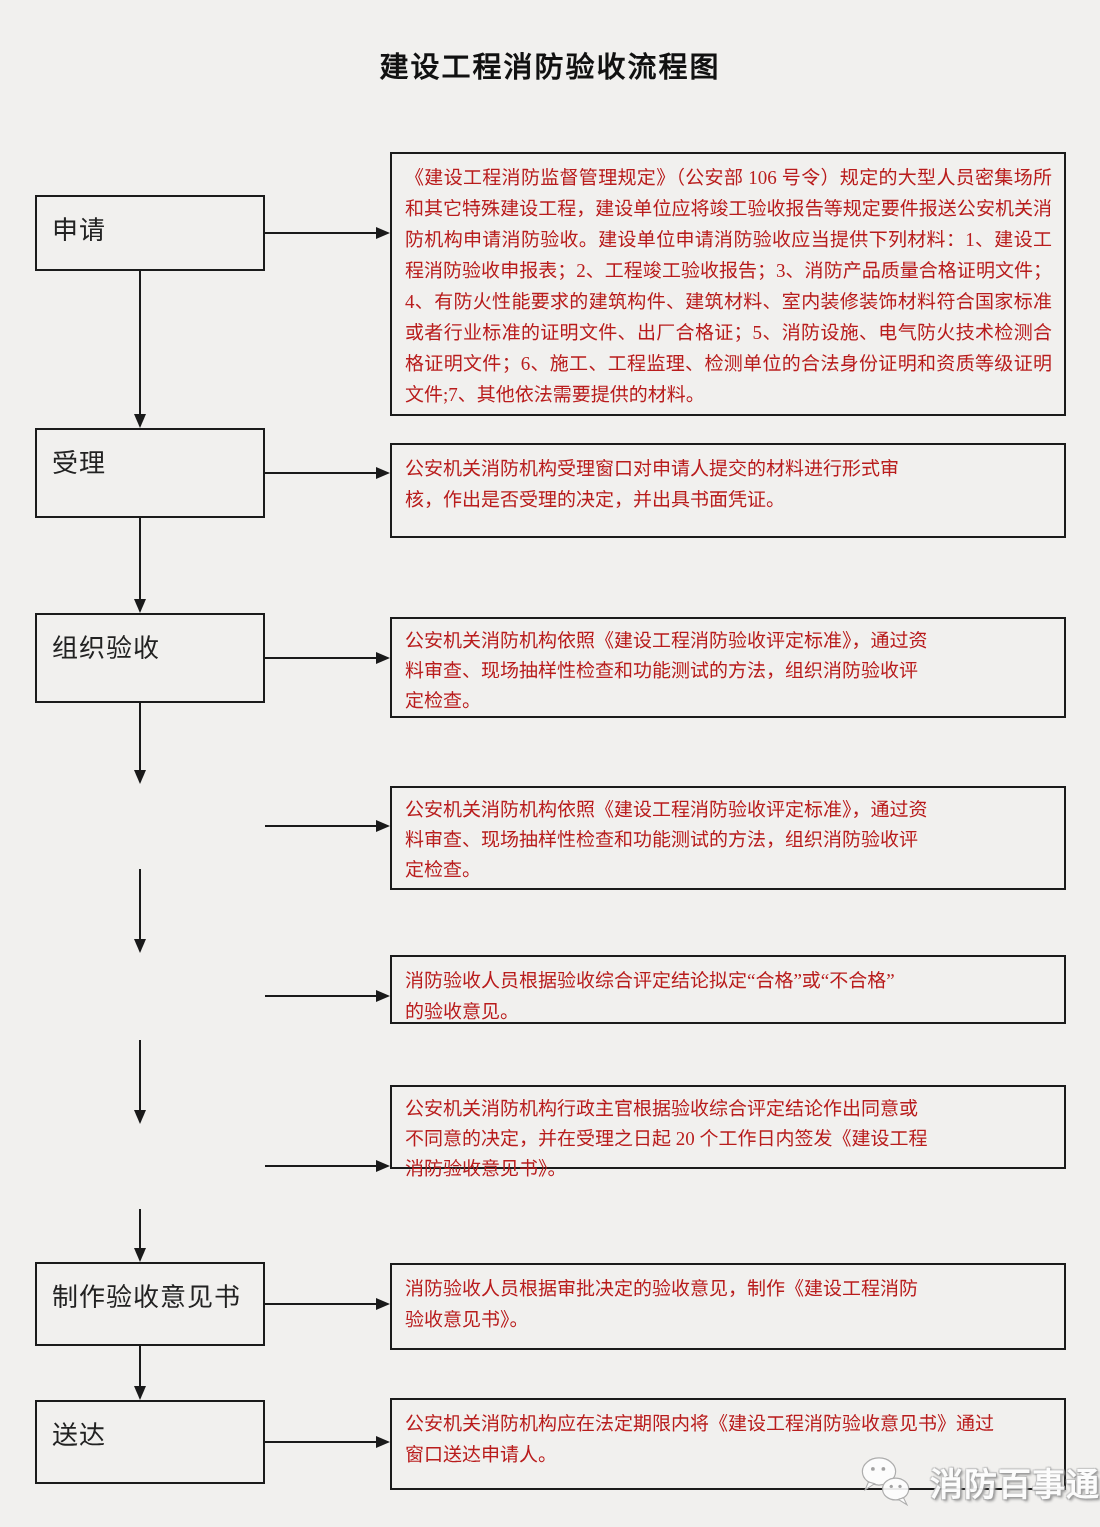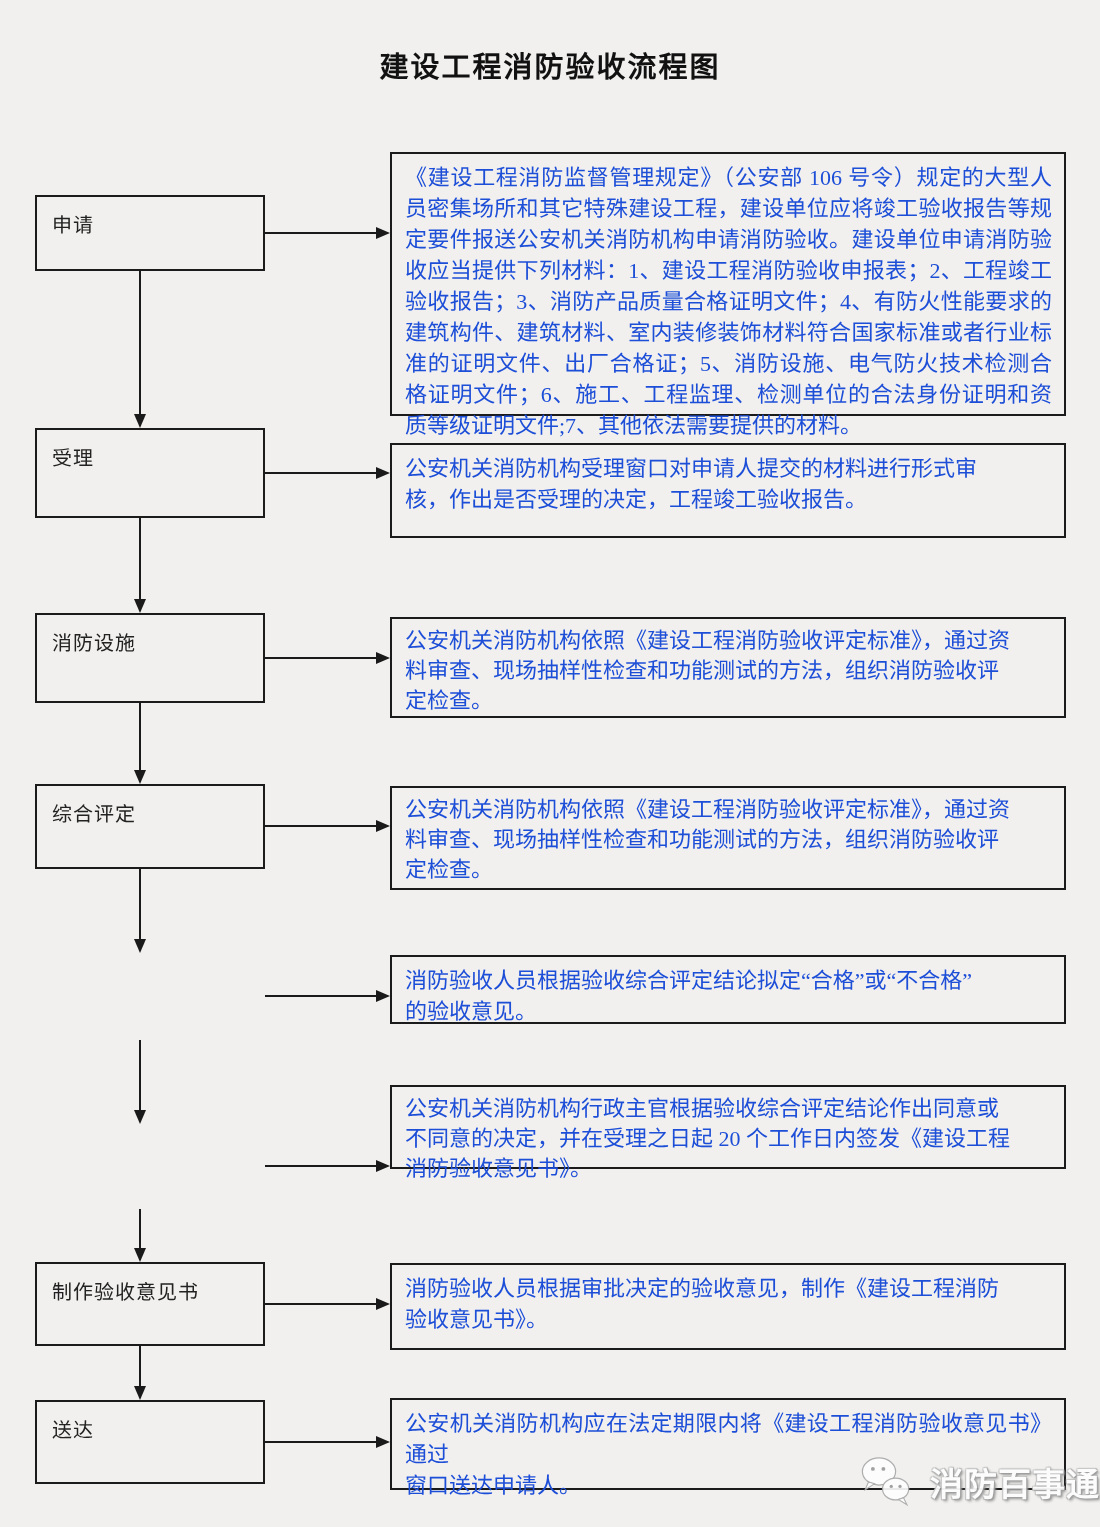--- a/index.html
+++ b/index.html
@@ -20,33 +20,33 @@
   }
   .step-box{
     position:absolute;left:35px;width:230px;
     border:2px solid #1b1b1b;
     box-sizing:border-box;
     background:transparent;
   }
   .step-label{
     display:block;
     padding:12px 0 0 15px;
-    font-size:20px;color:#222;
+    font-size:26px;color:#222;
     letter-spacing:1px;
   }
   .desc-box{
     position:absolute;left:390px;width:676px;
     border:2px solid #1b1b1b;
     box-sizing:border-box;
     background:transparent;
   }
   .desc-text{
     display:block;
     padding:8px 12px 24px 13px;
-    font-size:22px;line-height:31px;color:#1d4ed8;
+    font-size:19px;line-height:31px;color:#b91c1c;
     white-space:pre-line;
     text-align:justify;
   }
   .s1{top:195px;height:76px}
   .s2{top:428px;height:90px}
   .s3{top:613px;height:90px}
   .s4{top:784px;height:85px}
   .s5{top:953px;height:87px}
   .s6{top:1124px;height:85px}
   .s7{top:1262px;height:84px}
@@ -109,38 +109,35 @@
     <line x1="140" y1="1346" x2="140" y2="1386" stroke="#1a1a1a" stroke-width="2" marker-end="url(#ah)"></line>
   </svg>
 
   <div class="step-box s1">
     <span class="step-label">申请</span>
   </div>
   <div class="step-box s2">
     <span class="step-label">受理</span>
   </div>
   <div class="step-box s3">
-    <span class="step-label">消防设施</span>
-  </div>
-  <div class="step-box s4">
-    <span class="step-label">综合评定</span>
+    <span class="step-label">组织验收</span>
   </div>
   <div class="step-box s7">
     <span class="step-label">制作验收意见书</span>
   </div>
   <div class="step-box s8">
     <span class="step-label">送达</span>
   </div>
 
   <div class="desc-box d1">
     <span class="desc-text">《建设工程消防监督管理规定》（公安部 106 号令）规定的大型人员密集场所和其它特殊建设工程，建设单位应将竣工验收报告等规定要件报送公安机关消防机构申请消防验收。建设单位申请消防验收应当提供下列材料：1、建设工程消防验收申报表；2、工程竣工验收报告；3、消防产品质量合格证明文件；4、有防火性能要求的建筑构件、建筑材料、室内装修装饰材料符合国家标准或者行业标准的证明文件、出厂合格证；5、消防设施、电气防火技术检测合格证明文件；6、施工、工程监理、检测单位的合法身份证明和资质等级证明文件;7、其他依法需要提供的材料。</span>
   </div>
   <div class="desc-box d2">
     <span class="desc-text">公安机关消防机构受理窗口对申请人提交的材料进行形式审
-核，作出是否受理的决定，工程竣工验收报告。</span>
+核，作出是否受理的决定，并出具书面凭证。</span>
   </div>
   <div class="desc-box d3">
     <span class="desc-text">公安机关消防机构依照《建设工程消防验收评定标准》，通过资
 料审查、现场抽样性检查和功能测试的方法，组织消防验收评
 定检查。</span>
   </div>
   <div class="desc-box d4">
     <span class="desc-text">公安机关消防机构依照《建设工程消防验收评定标准》，通过资
 料审查、现场抽样性检查和功能测试的方法，组织消防验收评
 定检查。</span>

